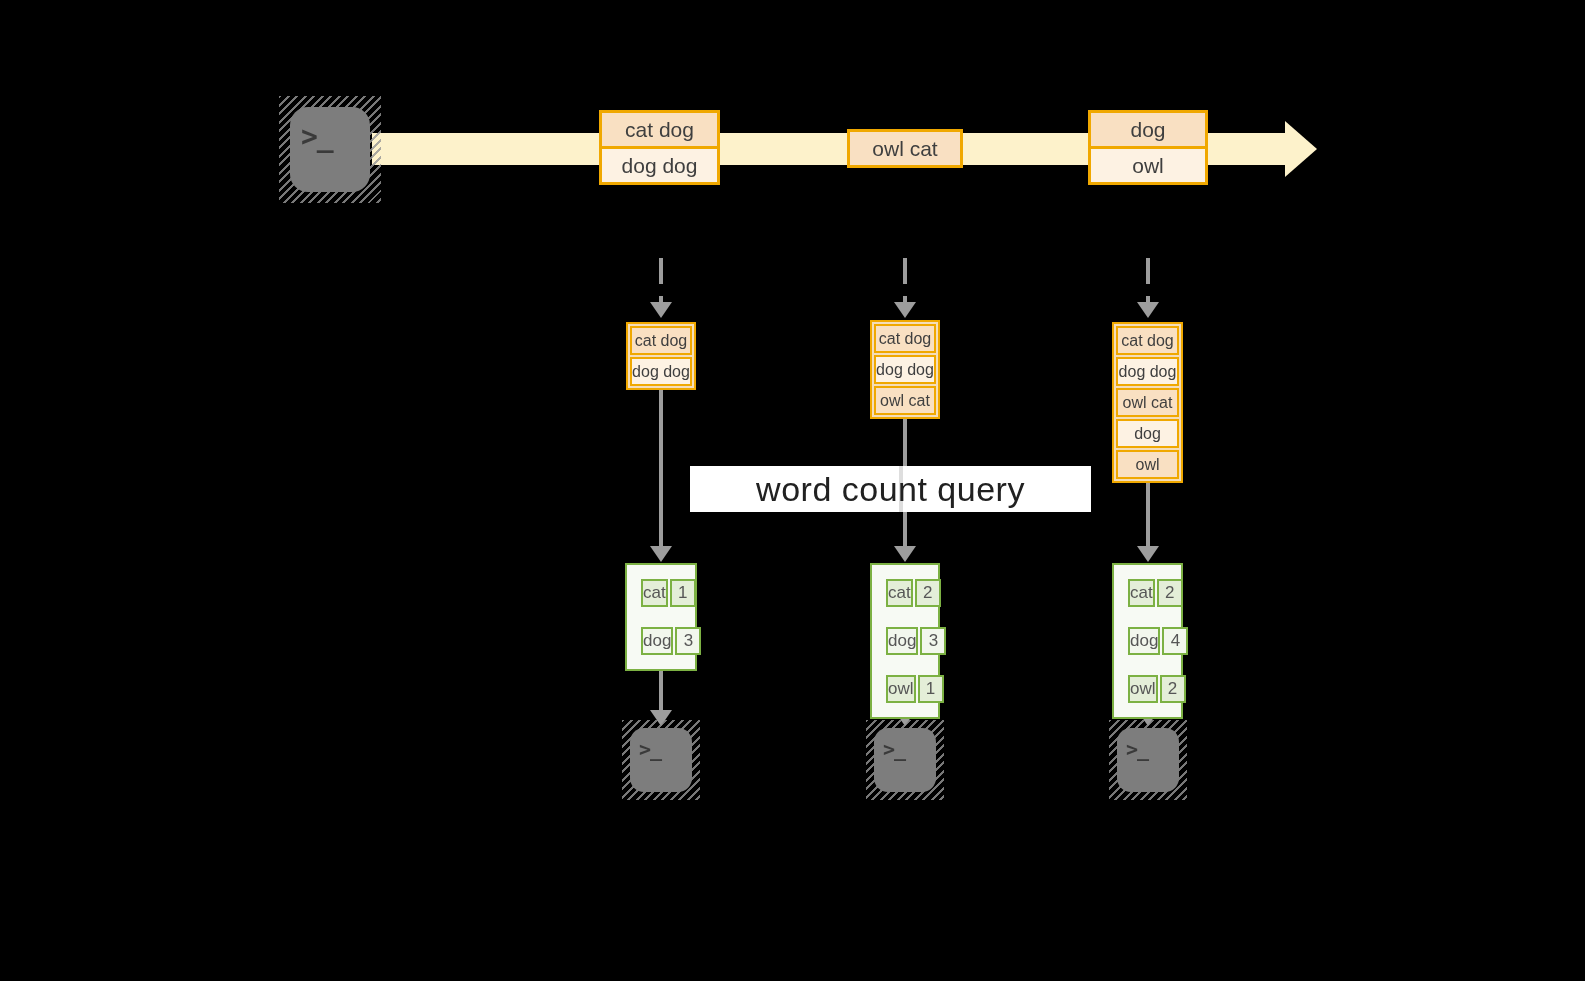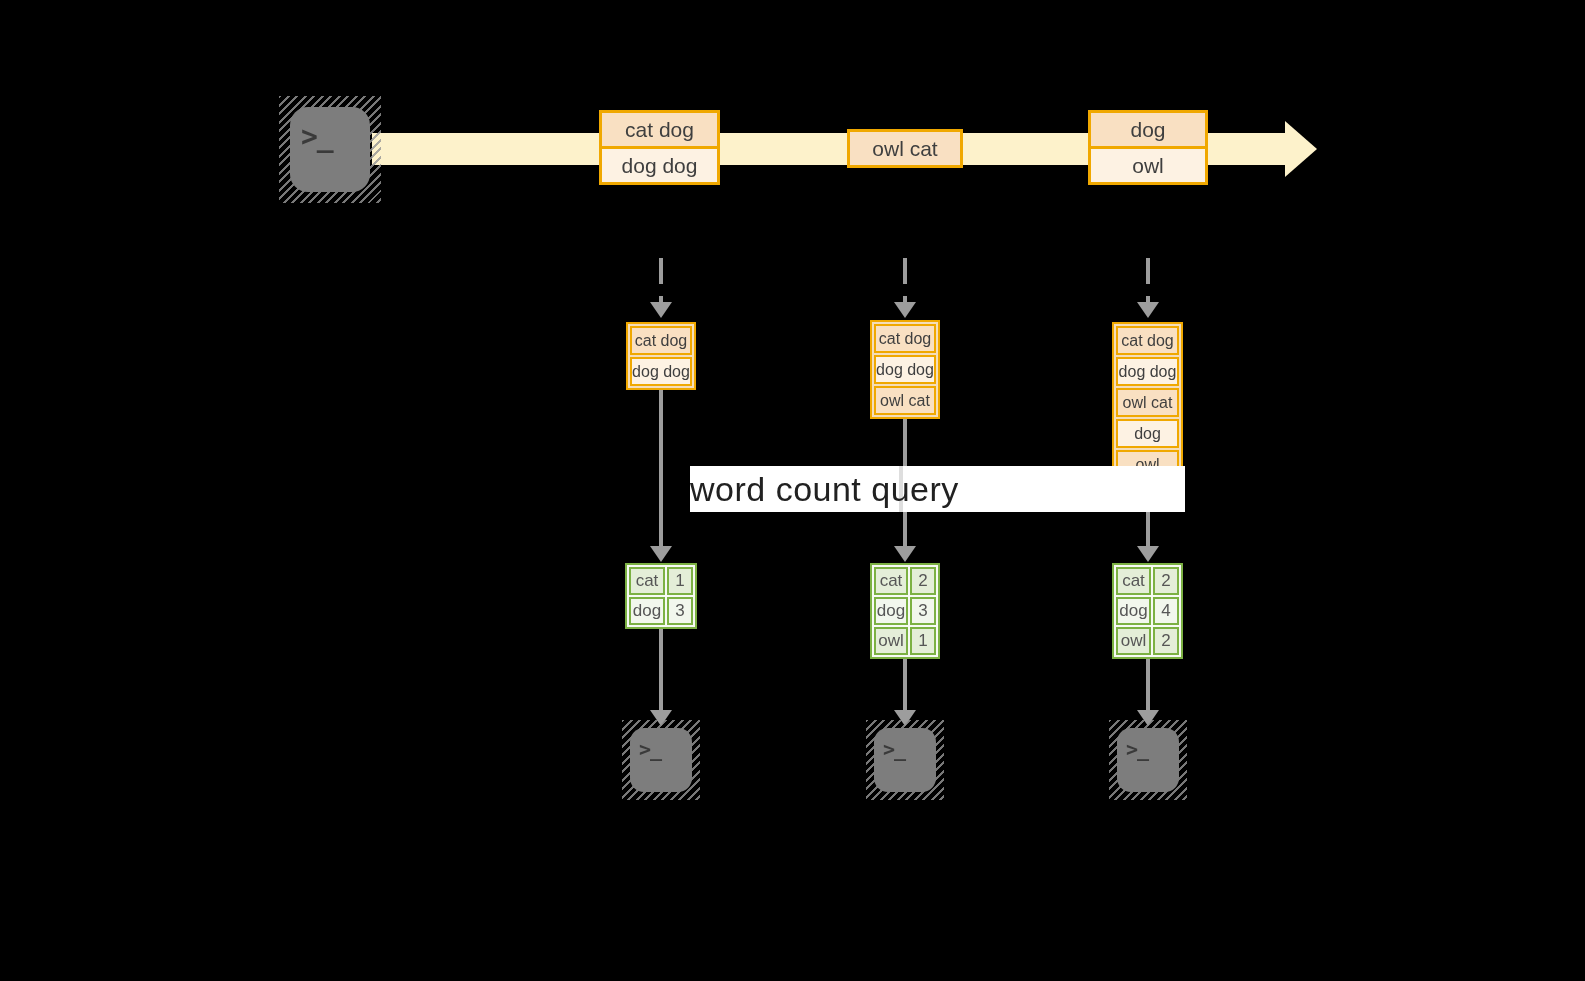--- a/index.html
+++ b/index.html
@@ -45,28 +45,28 @@
 
   
   .vline{position:absolute;width:4px;background:#9d9d9d;z-index:0;}
   .dline{position:absolute;width:4px;z-index:0;
          background:repeating-linear-gradient(180deg,#9d9d9d 0 26px,transparent 26px 38px);}
   .ahead{position:absolute;width:0;height:0;z-index:0;
          border-left:11px solid transparent;border-right:11px solid transparent;
          border-top:16px solid #9d9d9d;}
 
   
-  .query{position:absolute;left:690px;top:466px;width:495px;height:46px;background:#ffffff;
-         z-index:3;display:flex;align-items:center;}
+  .query{position:absolute;left:690px;top:466px;width:401px;height:46px;background:#ffffff;
+         z-index:3;display:flex;align-items:center;justify-content:center;}
   .query .qstripe{position:absolute;left:209px;top:0;width:4px;height:100%;background:#dedede;}
   .query .qlabel{position:relative;font-size:34px;color:#212121;letter-spacing:.5px;}
 
   
   .gtable{position:absolute;box-sizing:border-box;border:2px solid #7cb143;background:#f7faf4;
-          padding:2px;display:flex;flex-direction:column;gap:2px;z-index:1;}
+          padding:14px;display:flex;flex-direction:column;gap:20px;z-index:1;}
   .grow{display:grid;grid-template-columns:1fr 26px;gap:2px;height:28px;flex:none;}
   .gcell{box-sizing:border-box;border:2px solid #7cb143;display:flex;align-items:center;
          justify-content:center;font-size:17px;color:#565656;}
   .g0{background:#e4eed8;}
   .g1{background:#f2f7ed;}
 </style>
 </head>
 <body>
 
 <div class="canvas">

